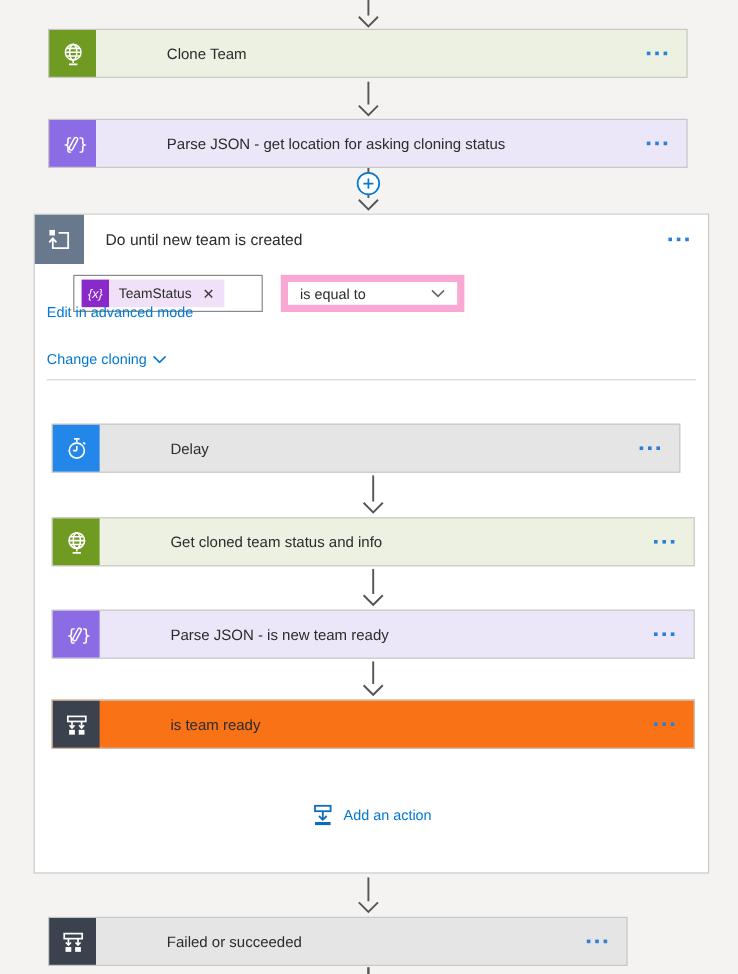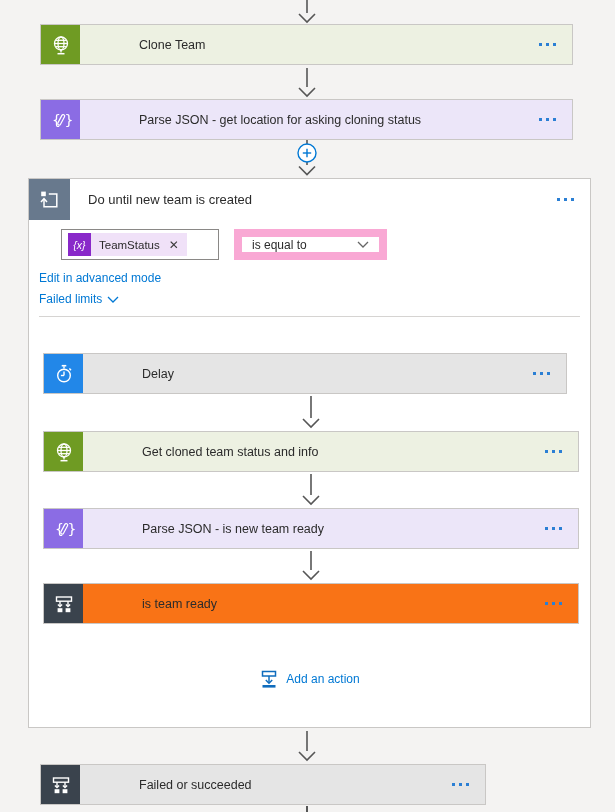--- a/index.html
+++ b/index.html
@@ -50,21 +50,21 @@
     display: flex; align-items: center; background: #fff;
   }
   .scope-header .card-icon { width: 41px; height: 41px; flex: 0 0 41px; }
   .cond-box {
     position: absolute;
     height: 31px;
     background: #fff;
     display: flex; align-items: center;
   }
   #cond-token-field { left: 32px; top: 50px; width: 158px; border: 1px solid #8a8886; padding-left: 6px; }
-  #cond-operator   { left: 205px; top: 50px; width: 153px; border: 8px solid #f9a8d4;
+  #cond-operator   { left: 205px; top: 50px; width: 153px; border: 6px solid #f9a8d4;
                      padding: 0 10px; justify-content: space-between; font-size: 12px; cursor: pointer; }
   #cond-value      { left: 372px; top: 50px; width: 172px; border: 1px solid #8a8886; }
   #cond-value input {
     width: 100%; height: 100%; border: none; outline: none;
     font: 12px "Liberation Sans", "DejaVu Sans", sans-serif;
     padding: 0 9px; color: #2b2b2b; background: transparent;
   }
   .token-chip { display: flex; align-items: center; height: 23px; }
   .fx-badge {
     width: 23px; height: 23px; background: #8929c9;
@@ -183,24 +183,24 @@
     </div>
 
     <div class="cond-box" id="cond-operator">
       <span>is equal to</span>
       <svg width="12" height="7">
           <polyline points="1,1 6,6 11,1" fill="none" stroke="#666" stroke-width="1.3"></polyline>
         </svg>
     </div>
 
 
-    <div class="link" style="left:10px; top:92px;">Edit in advanced mode</div>
+    <div class="link" style="left:10px; top:74px;">Edit in advanced mode</div>
 
     <div class="link" style="left:10px; top:113px;">
-      <span>Failed limits</span>
+      <span>Change cloning</span>
       <svg width="12" height="7">
           <polyline points="1,1 6,6 11,1" fill="none" stroke="#0078d4" stroke-width="1.3"></polyline>
         </svg>
     </div>
 
     <div class="divider"></div>
 
     <div class="card" style="left:14px; top:174px; width:524px; background:#e5e5e5;">
       <div class="card-icon" style="background:#2287e8;">
         <svg width="24" height="24" fill="none" stroke="#fff" stroke-width="1.4">
@@ -311,21 +311,21 @@
 
   </div>
 
   <div class="arrow" style="left:292px; top:731px;">
     <svg width="30" height="31">
         <line x1="15" y1="0" x2="15" y2="20" stroke="#565656" stroke-width="1.6"></line>
         <polyline points="7,21 15,29 23,21" fill="none" stroke="#565656" stroke-width="1.6"></polyline>
       </svg>
   </div>
 
-  <div class="card" style="left:40px; top:764px; width:446px; background:#e5e5e5;">
+  <div class="card" style="left:40px; top:764px; width:483px; background:#e5e5e5;">
     <div class="card-icon" style="background:#3a434d;">
       <svg width="24" height="24">
           <rect x="4.5" y="5" width="15" height="4.2" fill="none" stroke="#fff" stroke-width="1.4"></rect>
           <line x1="8" y1="9.2" x2="8" y2="13.8" stroke="#fff" stroke-width="1.4"></line>
           <line x1="16" y1="9.2" x2="16" y2="13.8" stroke="#fff" stroke-width="1.4"></line>
           <polyline points="5.9,12.4 8,14.6 10.1,12.4" fill="none" stroke="#fff" stroke-width="1.4"></polyline>
           <polyline points="13.9,12.4 16,14.6 18.1,12.4" fill="none" stroke="#fff" stroke-width="1.4"></polyline>
           <rect x="5.6" y="16.2" width="4.8" height="4" fill="#fff"></rect>
           <rect x="13.6" y="16.2" width="4.8" height="4" fill="#fff"></rect>
         </svg>

